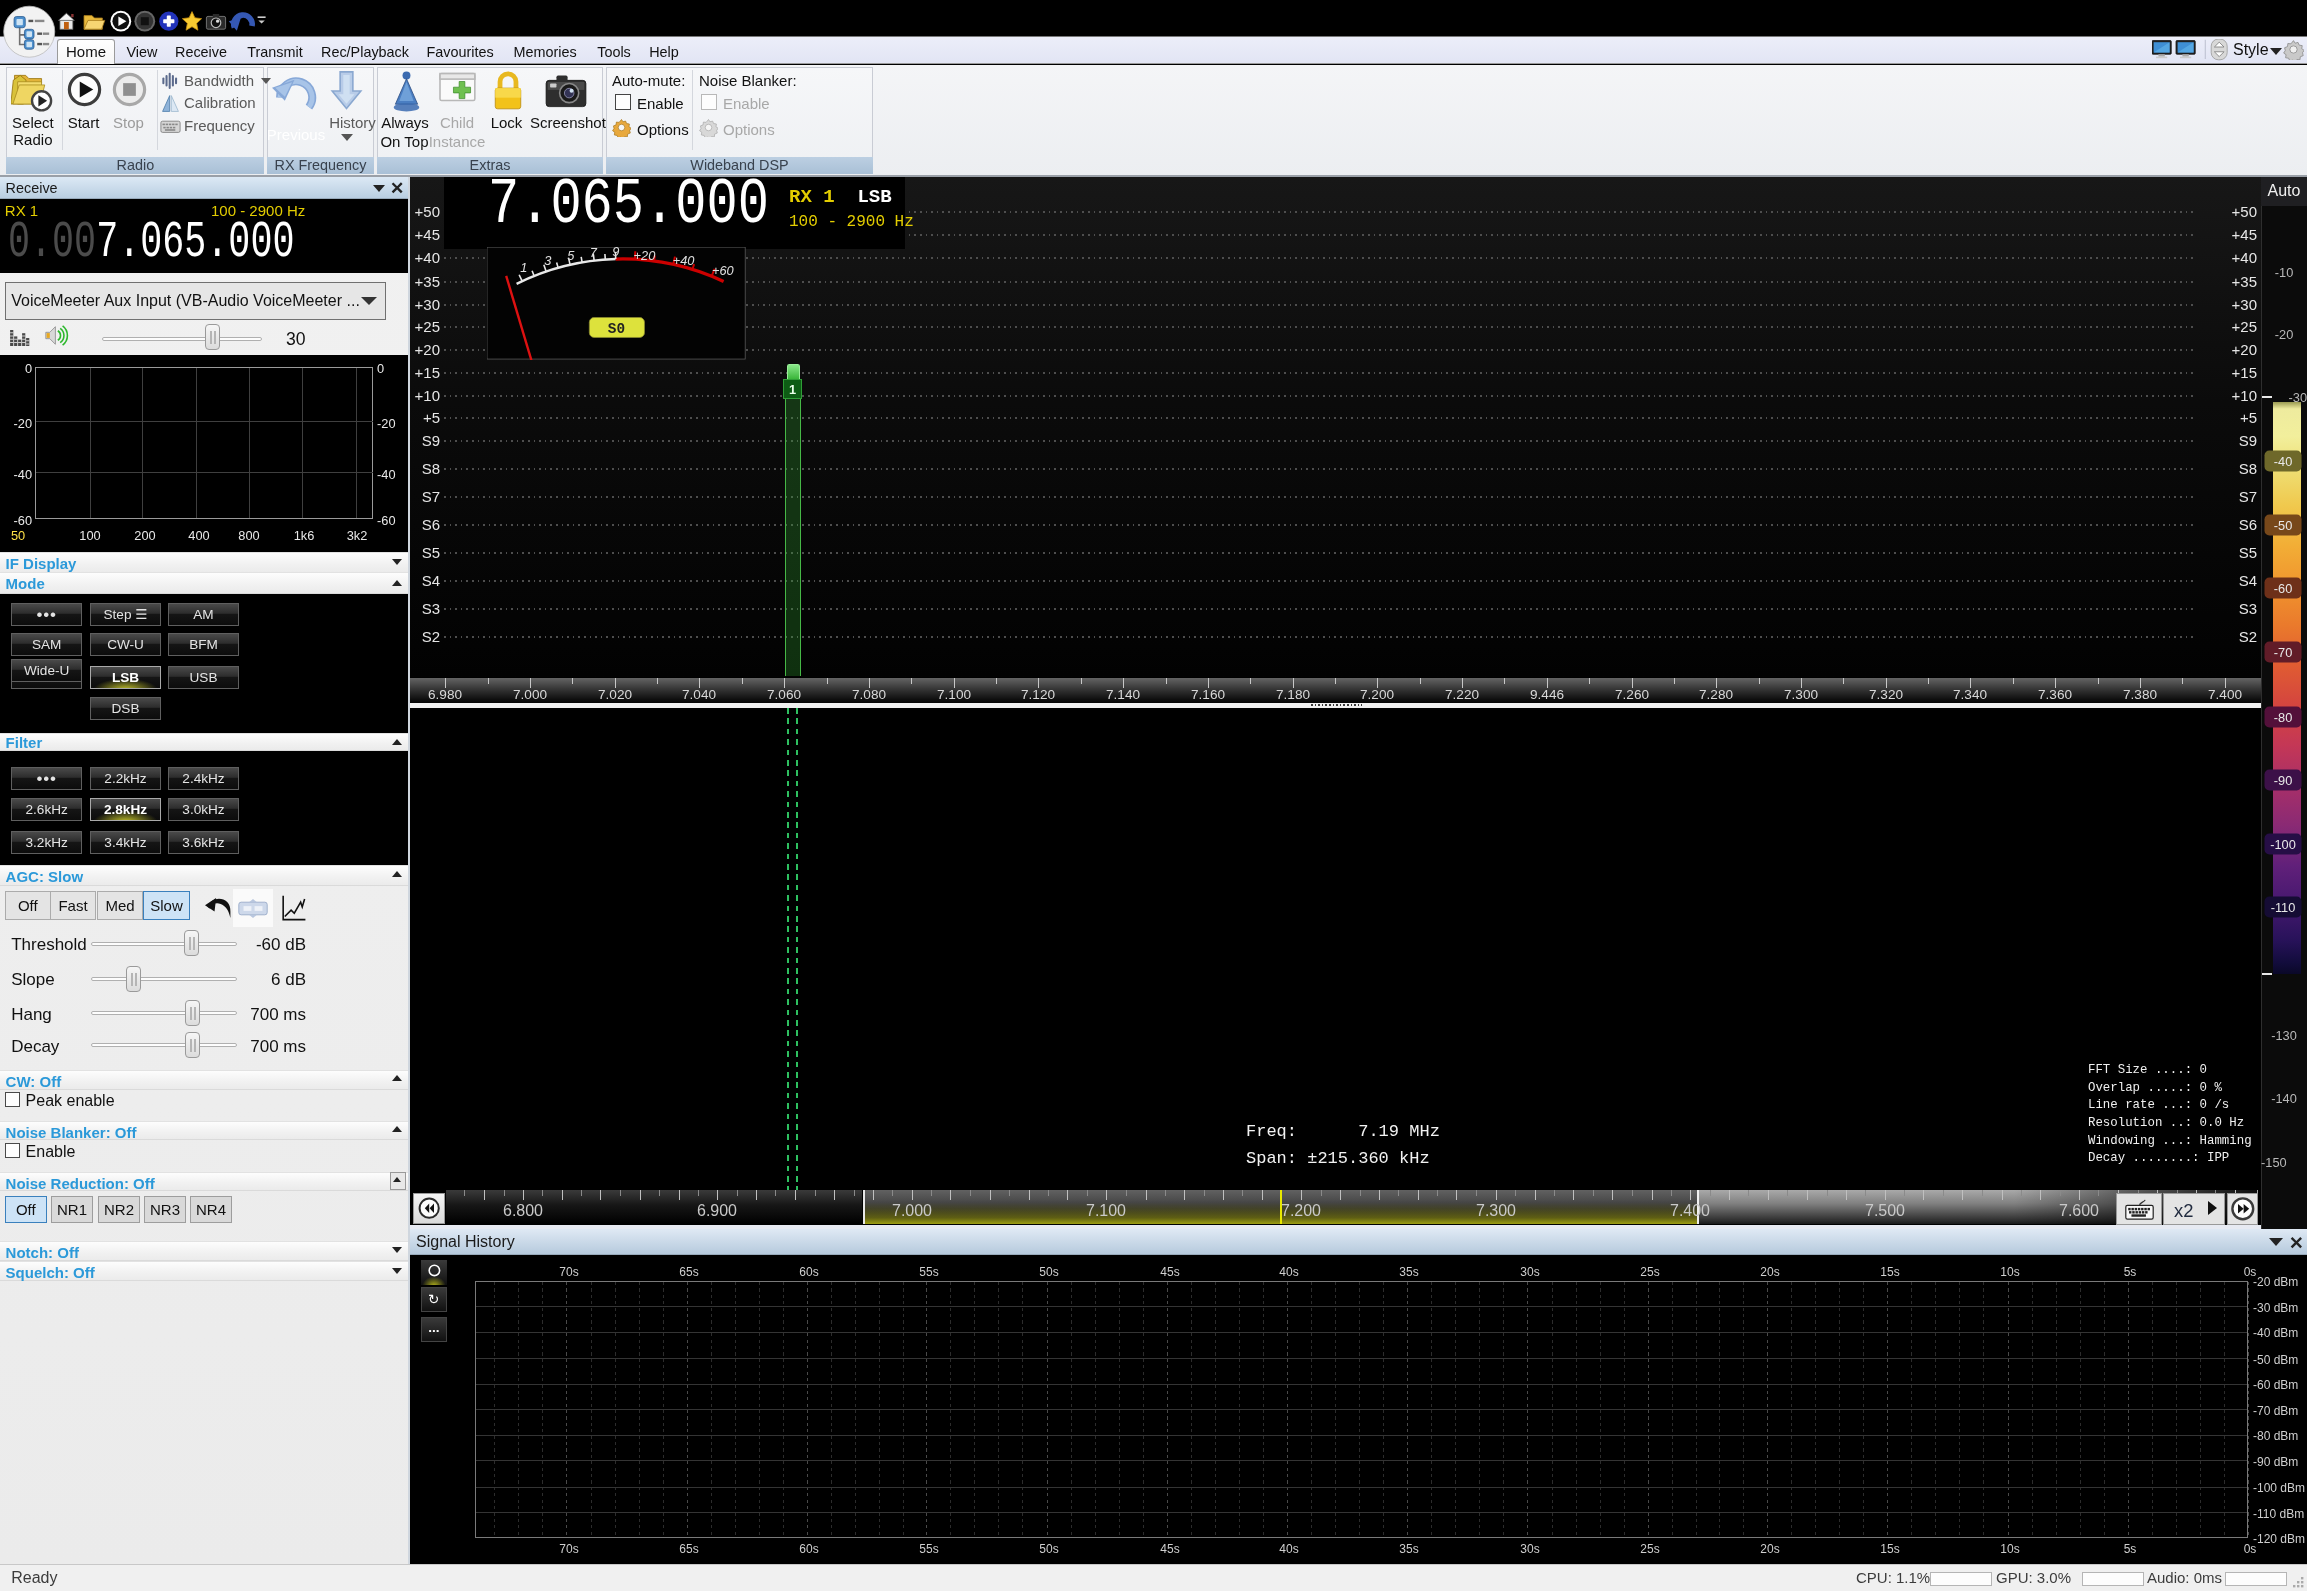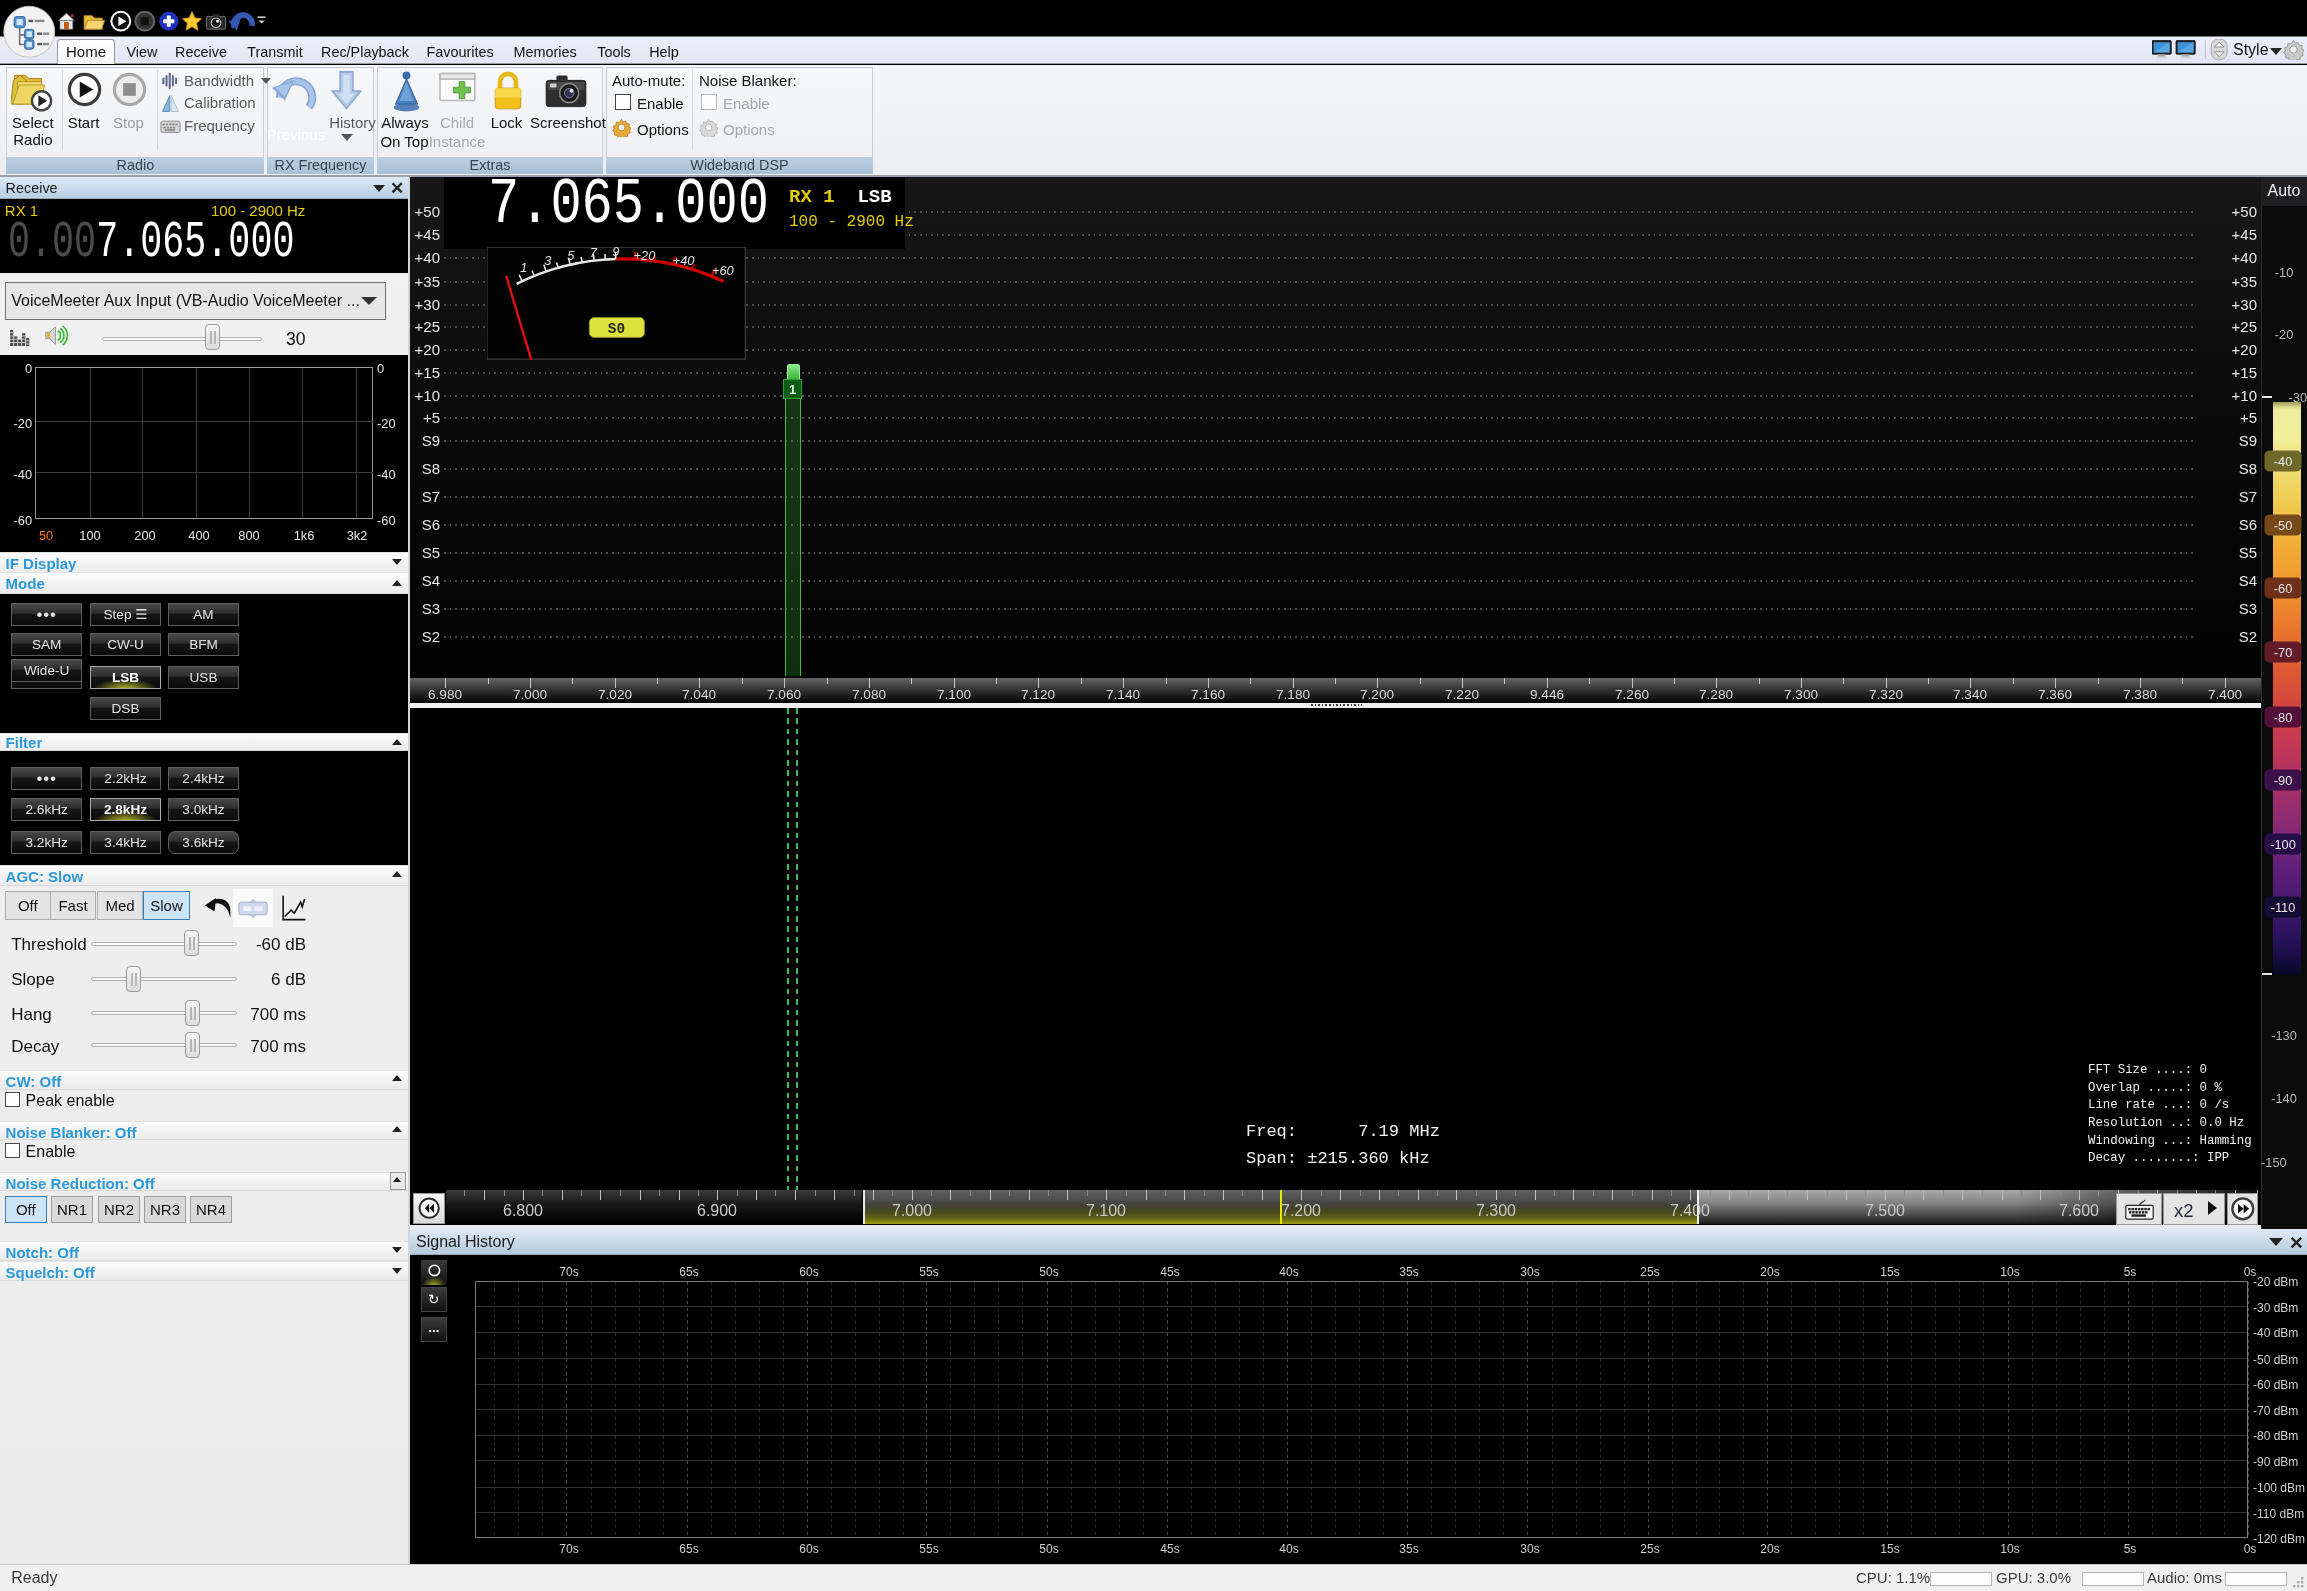--- a/index.html
+++ b/index.html
@@ -311,21 +311,21 @@
 <div style="position:absolute;left:36px;top:421px;width:337px;height:0.8px;background:#3f3f3f"></div>
 <div style="position:absolute;left:36px;top:472px;width:337px;height:0.8px;background:#3f3f3f"></div>
 <div style="position:absolute;left:0px;top:361px;width:32px;color:#e8e8e8;font-size:12.8px;text-align:right">0</div>
 <div style="position:absolute;left:377px;top:361px;width:29px;color:#e8e8e8;font-size:12.8px;text-align:left">0</div>
 <div style="position:absolute;left:0px;top:416px;width:32px;color:#e8e8e8;font-size:12.8px;text-align:right">-20</div>
 <div style="position:absolute;left:377px;top:416px;width:29px;color:#e8e8e8;font-size:12.8px;text-align:left">-20</div>
 <div style="position:absolute;left:0px;top:467px;width:32px;color:#e8e8e8;font-size:12.8px;text-align:right">-40</div>
 <div style="position:absolute;left:377px;top:467px;width:29px;color:#e8e8e8;font-size:12.8px;text-align:left">-40</div>
 <div style="position:absolute;left:0px;top:513px;width:32px;color:#e8e8e8;font-size:12.8px;text-align:right">-60</div>
 <div style="position:absolute;left:377px;top:513px;width:29px;color:#e8e8e8;font-size:12.8px;text-align:left">-60</div>
-<div style="position:absolute;left:26px;top:528px;width:40px;color:#f97316;font-size:12.8px;text-align:center">50</div>
+<div style="position:absolute;left:11px;top:528px;width:40px;color:#fde047;font-size:12.8px;text-align:left">50</div>
 <div style="position:absolute;left:70px;top:528px;width:40px;color:#e8e8e8;font-size:12.8px;text-align:center">100</div>
 <div style="position:absolute;left:125px;top:528px;width:40px;color:#e8e8e8;font-size:12.8px;text-align:center">200</div>
 <div style="position:absolute;left:179px;top:528px;width:40px;color:#e8e8e8;font-size:12.8px;text-align:center">400</div>
 <div style="position:absolute;left:229px;top:528px;width:40px;color:#e8e8e8;font-size:12.8px;text-align:center">800</div>
 <div style="position:absolute;left:284px;top:528px;width:40px;color:#e8e8e8;font-size:12.8px;text-align:center">1k6</div>
 <div style="position:absolute;left:337px;top:528px;width:40px;color:#e8e8e8;font-size:12.8px;text-align:center">3k2</div>
 <div class="sechdr" style="top:552px;height:21px">
       <span class="hdrblue">IF Display</span>
     </div>
 <div style="position:absolute;left:392px;top:559px;width:0;height:0;border-left:5.6px solid transparent;border-right:5.6px solid transparent;border-top:6.4px solid #222"></div>
@@ -351,21 +351,21 @@
 <div style="position:absolute;left:392px;top:739px;width:0;height:0;border-left:5.6px solid transparent;border-right:5.6px solid transparent;border-bottom:6.4px solid #222"></div>
 <div style="position:absolute;left:0;top:751px;width:408px;height:114px;background:#000"></div>
 <div class="dkbtn" style="left:11.2px;top:767px;font-size:17px;letter-spacing:0.8px;">•••</div>
 <div class="dkbtn" style="left:90px;top:767px;">2.2kHz</div>
 <div class="dkbtn" style="left:168px;top:767px;">2.4kHz</div>
 <div class="dkbtn" style="left:11.2px;top:798px;">2.6kHz</div>
 <div class="dkbtn sel" style="left:90px;top:798px;">2.8kHz</div>
 <div class="dkbtn" style="left:168px;top:798px;">3.0kHz</div>
 <div class="dkbtn" style="left:11.2px;top:831px;">3.2kHz</div>
 <div class="dkbtn" style="left:90px;top:831px;">3.4kHz</div>
-<div class="dkbtn" style="left:168px;top:831px;border-radius:7px;">3.6kHz</div>
+<div class="dkbtn" style="left:168px;top:831px;">3.6kHz</div>
 <div class="sechdr" style="top:865px;height:21px">
       <span class="hdrblue">AGC: Slow</span>
     </div>
 <div style="position:absolute;left:392px;top:871px;width:0;height:0;border-left:5.6px solid transparent;border-right:5.6px solid transparent;border-bottom:6.4px solid #222"></div>
 <div class="segbtn" style="left:4.8px;top:891px;width:46px;line-height:27px">Off</div>
 <div class="segbtn" style="left:50px;top:891px;width:46px;line-height:27px">Fast</div>
 <div class="segbtn" style="left:97px;top:891px;width:46px;line-height:27px">Med</div>
 <div class="segbtn sel" style="left:143px;top:891px;width:47px;line-height:27px">Slow</div>
 <svg class="abs" style="left:205px;top:894px" width="27" height="25.6" viewBox="0 0 34 32">
 <path d="M3 16 C6 6, 20 2, 28 10 C31 13 32 17 32 22 L32 30 C30 22 28 18 24 15 C17 9 9 11 6 18 Z" fill="#111"></path>

